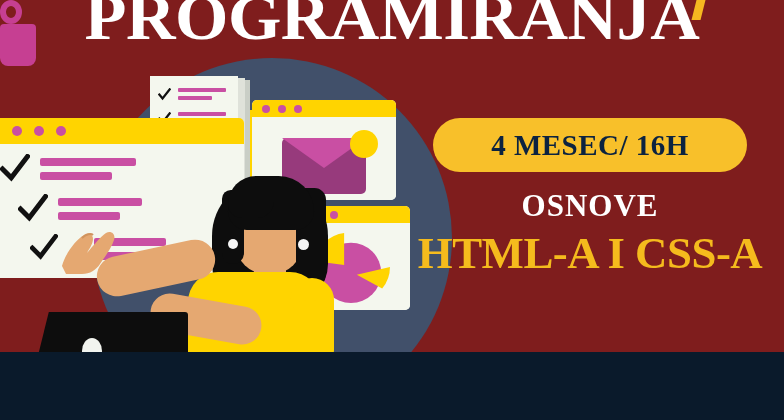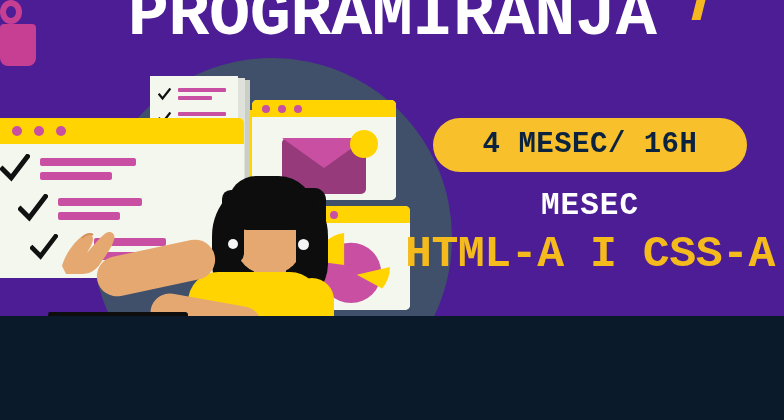--- a/index.html
+++ b/index.html
@@ -1,22 +1,22 @@
 <!DOCTYPE html>
 <html><head>
 <meta charset="utf-8">
 <style>
   html,body{margin:0;padding:0;background:#0a1a2b;}
   *{box-sizing:border-box;}
   #banner{
     position:relative;
-    width:784px;height:316px;
+    width:784px;height:352px;
     overflow:hidden;
-    background:#4c1d95;
-    font-family:Liberation Mono, monospace;
+    background:#7f1d1d;
+    font-family:Liberation Serif, serif;
   }
   
   .bg-circle{
     position:absolute;
     left:92px;top:58px;
     width:360px;height:360px;
     border-radius:50%;
     background:#41506a;
   }
   
@@ -269,17 +269,17 @@
 
   <div id="mug-handle"></div>
   <div id="mug"></div>
 
   <div id="laptop-base"></div>
   <div id="laptop-lid"></div>
   <div id="laptop-logo"></div>
 
   <div class="panel">
     <div class="pill">4 MESEC/ 16H</div>
-    <div class="sub-line">MESEC</div>
+    <div class="sub-line">OSNOVE</div>
     <div class="main-line">HTML-A I CSS-A</div>
   </div>
 
 </div>
 
 </body></html>

